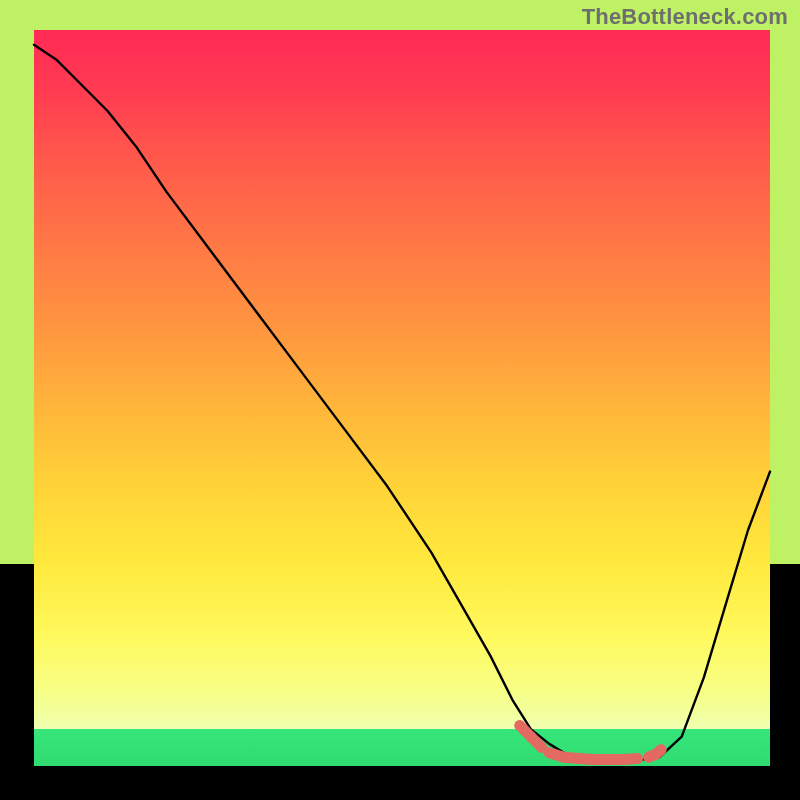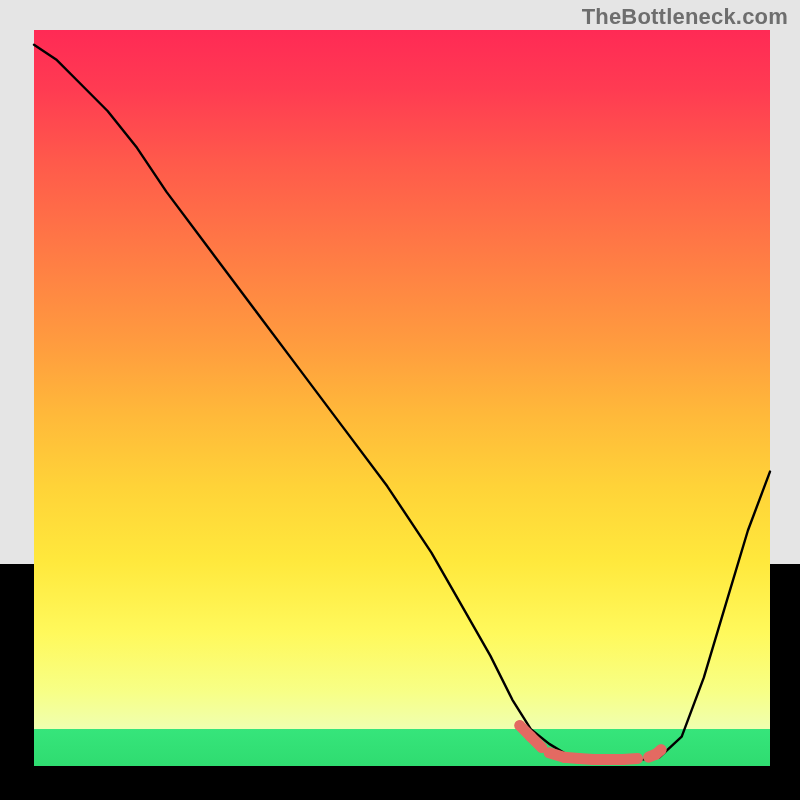--- a/index.html
+++ b/index.html
@@ -10,21 +10,21 @@
     background: #000;
     overflow: hidden;
     font-family: Arial, Helvetica, sans-serif;
   }
   .frame {
     position: absolute;
     left: 0;
     top: 0;
     width: 800px;
     height: 564px;
-    background: #e5e5e5;
+    background: #bef264;
   }
   .watermark {
     position: absolute;
     top: 4px;
     right: 12px;
     color: #6e6e6e;
     font-size: 22px;
     font-weight: 600;
     letter-spacing: 0.2px;
     z-index: 10;

